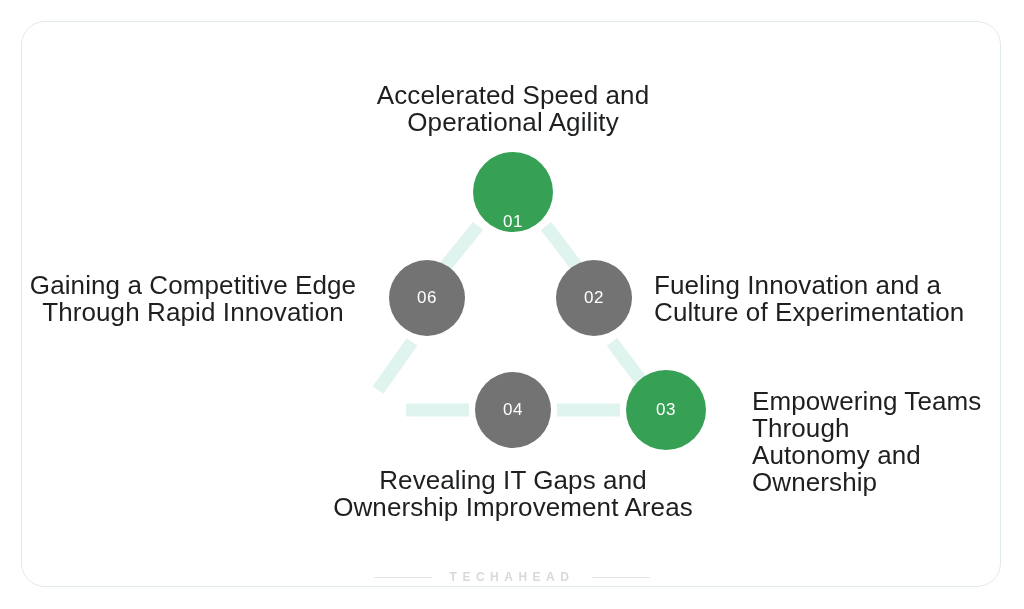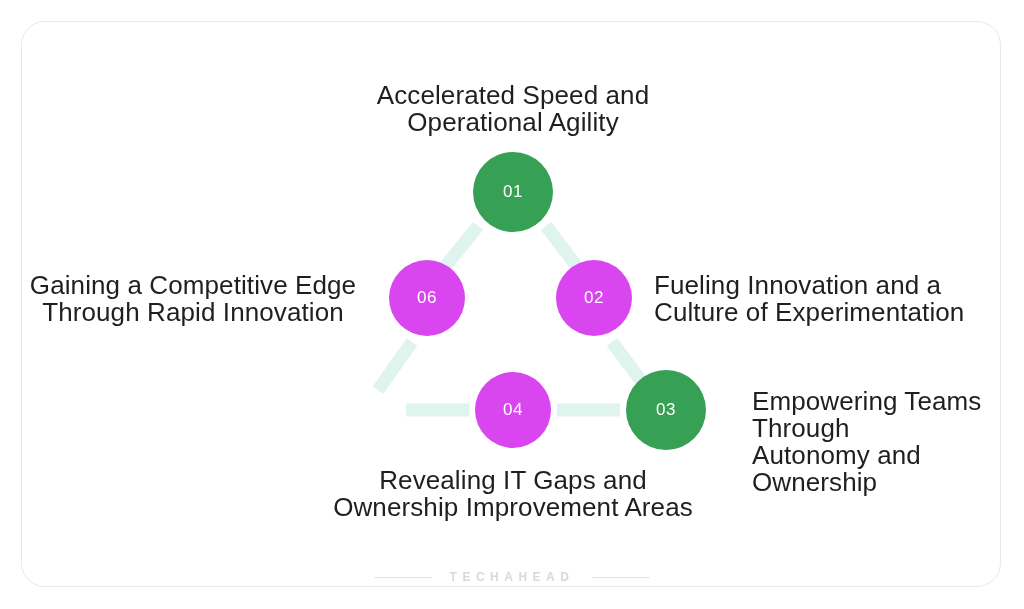--- a/index.html
+++ b/index.html
@@ -58,23 +58,23 @@
     display: flex;
     align-items: center;
     justify-content: center;
     color: #ffffff;
     font-size: 17px;
     font-weight: 400;
     letter-spacing: 0.6px;
     box-sizing: border-box;
   }
   .node.green { background: #36a055; }
-  .node.teal  { background: #d946ef; }
+  .node.teal  { background: #737373; }
 
-  .node-n01 { left: 473px; top: 152px; width: 80px; height: 80px; }
+  .node-n01 { left: 473px; top: 152px; width: 80px; height: 80px; align-items: flex-end; }
   .node-n02 { left: 556px; top: 260px; width: 76px; height: 76px; }
   .node-n03 { left: 626px; top: 370px; width: 80px; height: 80px; }
   .node-n04 { left: 475px; top: 372px; width: 76px; height: 76px; }
   .node-n05 { left: 319px; top: 370px; width: 80px; height: 80px; }
   .node-n06 { left: 389px; top: 260px; width: 76px; height: 76px; }
 
   
   .label {
     position: absolute;
     color: #1d1f21;

